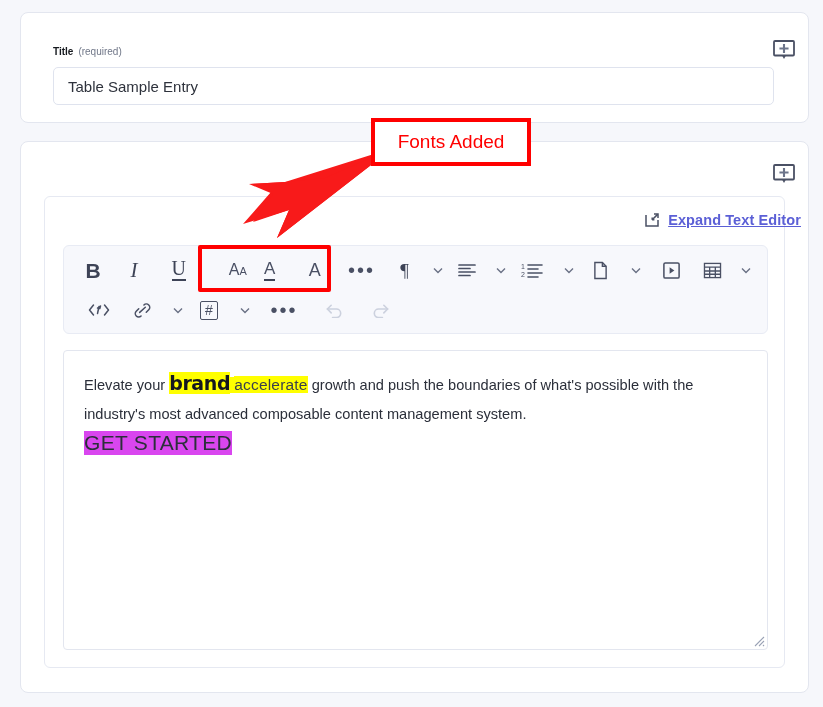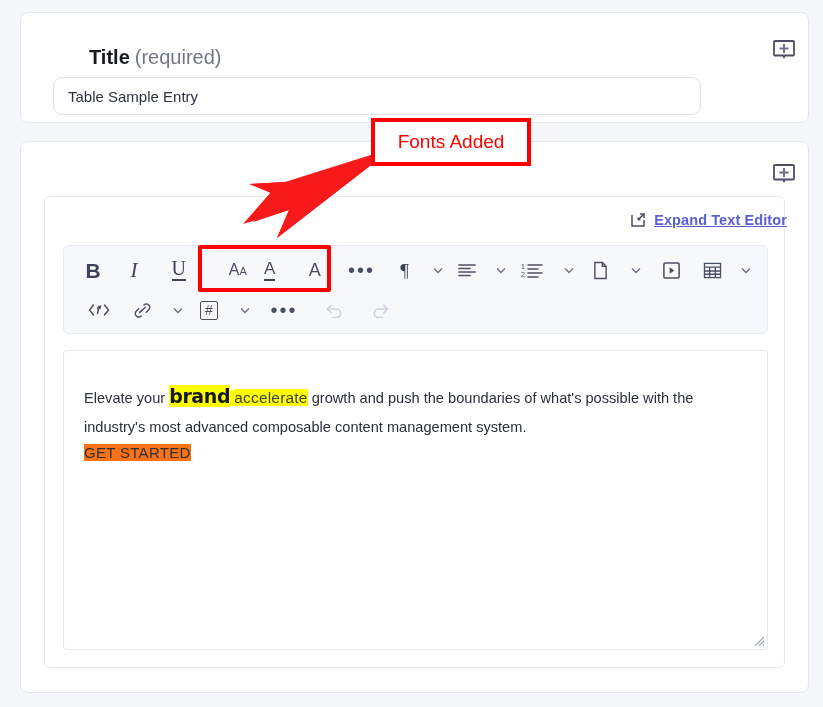--- a/index.html
+++ b/index.html
@@ -18,23 +18,22 @@
     background: #ffffff;
     border: 1px solid #e3e6ef;
     border-radius: 8px;
   }
   #title-card { left: 20px; top: 12px; width: 789px; height: 111px; }
   #editor-card { left: 20px; top: 141px; width: 789px; height: 552px; }
 
   
   .field-label {
     position: absolute;
-    font-size: 20px;
+    font-size: 10px;
     color: #1f2430;
-    margin-left: 36px;
   }
   .field-label .lbl-main { font-weight: 700; color: #16191f; }
   .field-label .lbl-req { font-weight: 400; color: #707788; margin-left: 5px; }
 
   
   .text-input {
     position: absolute;
     background: #fff;
     border: 1px solid #dfe3ee;
     border-radius: 5px;
@@ -56,21 +55,21 @@
     left: 44px; top: 196px;
     width: 741px; height: 472px;
     background: #fff;
     border: 1px solid #e6e9f2;
     border-radius: 6px;
   }
 
   
   #expand-row {
     position: absolute;
-    right: 36px; top: 212px;
+    right: 22px; top: 212px;
     display: flex; align-items: center; gap: 8px; text-align: center;
   }
   #expand-row .expand-ico { width: 16px; height: 16px; color: #4c4f5a; }
   #expand-link {
     font-size: 14.5px;
     color: #5b5fd6;
     text-decoration: underline;
     font-weight: 700;
     letter-spacing: .1px;
     cursor: pointer;
@@ -134,21 +133,21 @@
   }
 
   
   #content-area {
     position: absolute;
     left: 63px; top: 350px;
     width: 705px; height: 300px;
     background: #fff;
     border: 1px solid #e3e6ef;
     border-radius: 4px;
-    padding: 31px 20px;
+    padding: 18px 20px;
     overflow: hidden;
   }
   #content-area p {
     margin: 0;
     font-size: 14.6px;
     line-height: 29px;
     color: #2b2f3a;
     font-family: "Liberation Sans", sans-serif;
   }
   .hl { background: #ffff00; }
@@ -162,24 +161,24 @@
   .font-accel {
     font-family: "Liberation Sans", sans-serif;
     font-weight: 300;
     font-size: 15.5px;
     letter-spacing: .2px;
     color: #3a3f4b;
   }
   .cta {
     display: inline-block;
     font-family: "Liberation Sans", sans-serif;
-    font-size: 15px;
+    font-size: 21px;
     letter-spacing: .3px;
     color: #2b2f3a;
-    background: #f97316;
+    background: #d946ef;
   }
   .resize-grip {
     position: absolute;
     right: 2px; bottom: 2px;
     width: 14px; height: 14px;
     cursor: nwse-resize;
   }
 
   
   #annotation-label {
@@ -204,21 +203,21 @@
 </style>
 </head>
 <body>
 
 <div class="page">
 
   <div class="card" id="title-card">
     <div class="field-label" style="left:32px; top:33px;">
       <span class="lbl-main">Title</span><span class="lbl-req">(required)</span>
     </div>
-    <div class="text-input" id="title-input" style="left:32px; top:64px; width:648px; height:38px;border-radius:9px;" placeholder="Title">Table Sample Entry</div>
+    <div class="text-input" id="title-input" style="left:32px; top:54px; width:721px; height:38px;" placeholder="Title">Table Sample Entry</div>
 
     <div class="comment-icon" style="left:752px; top:27px;">
       <svg viewBox="0 0 22 20" width="22" height="20">
         <rect x="1" y="1" width="20" height="14.5" rx="1" fill="#ffffff" stroke="#4a5064" stroke-width="1.8"></rect>
         <path d="M9 15.5 L11 19 L13 15.5 Z" fill="#4a5064"></path>
         <path d="M11 5 V12 M7.5 8.5 H14.5" stroke="#6c748a" stroke-width="2.1" stroke-linecap="square"></path>
       </svg>
     </div>
   </div>
 

